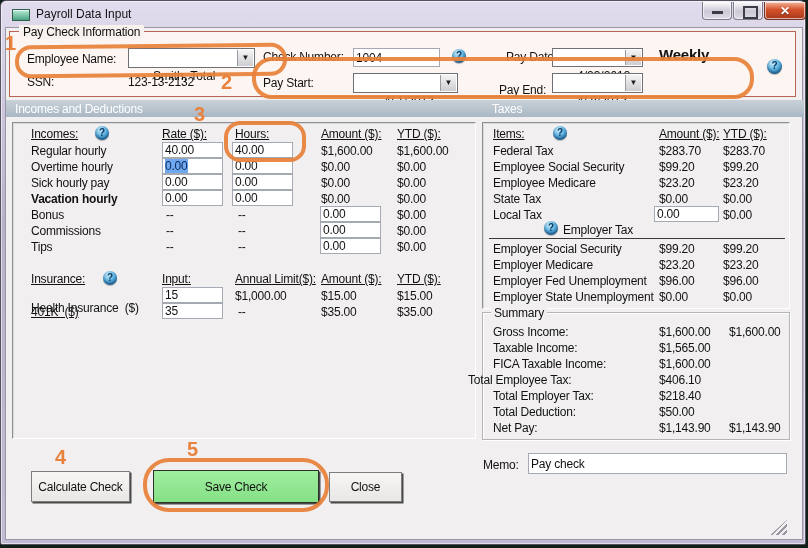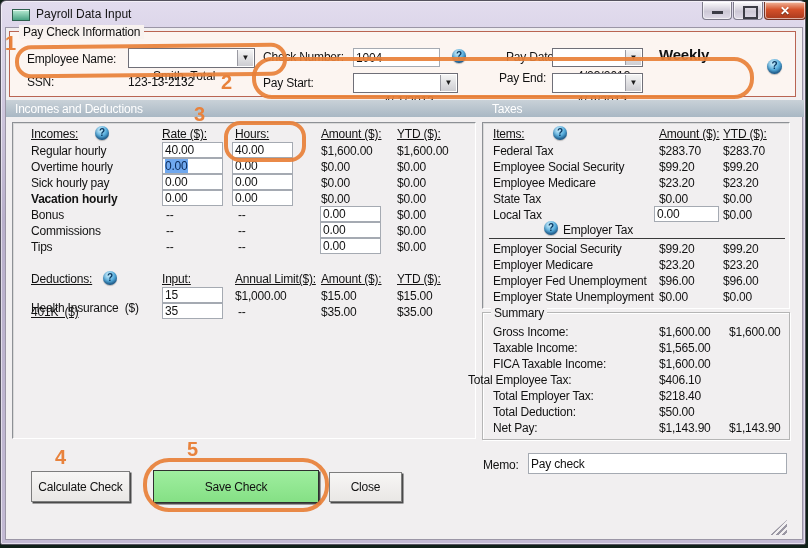--- a/index.html
+++ b/index.html
@@ -143,21 +143,21 @@
     </div>
     <span class="t bold" style="left:658px;top:45px;font-size:15px;">Weekly</span>
 
     <span class="t" style="left:26px;top:74px;">SSN:</span>
     <span class="t" style="left:127px;top:74px;">123-13-2132</span>
     <span class="t" style="left:262px;top:75px;">Pay Start:</span>
     <div class="combo center" style="left:352px;top:72px;width:105px;height:20px;">
       <span>4/ 1/2013</span>
       <span class="arrow">▼</span>
     </div>
-    <span class="t" style="left:498px;top:70px;">Pay End:</span>
+    <span class="t" style="left:498px;top:82px;">Pay End:</span>
     <div class="combo center" style="left:551px;top:72px;width:91px;height:20px;">
       <span>4/ 8/2013</span>
       <span class="arrow">▼</span>
     </div>
     <div class="help" style="left:766px;top:58px;width:15px;height:15px;"></div>
 
     <div class="section-bar">
       <span class="t" style="left:9px;">Incomes and Deductions</span>
       <span class="t" style="left:486px;">Taxes</span>
     </div>
@@ -206,21 +206,21 @@
     <span class="t" style="left:237px;top:223px;">--</span>
     <input class="tin" style="left: 319px; top: 221px; width: 61px; height: 16px;" value="0.00">
     <span class="t" style="left:396px;top:223px;">$0.00</span>
 
     <span class="t" style="left:30px;top:239px;">Tips</span>
     <span class="t" style="left:165px;top:239px;">--</span>
     <span class="t" style="left:237px;top:239px;">--</span>
     <input class="tin" style="left: 319px; top: 237px; width: 61px; height: 16px;" value="0.00">
     <span class="t" style="left:396px;top:239px;">$0.00</span>
 
-    <span class="t und" style="left:30px;top:271px;">Deductions:</span>
+    <span class="t und" style="left:30px;top:271px;">Insurance:</span>
     <div class="help" style="left:102px;top:270px;"></div>
     <span class="t und" style="left:161px;top:271px;">Input:</span>
     <span class="t und" style="left:234px;top:271px;">Annual Limit($):</span>
     <span class="t und" style="left:320px;top:271px;">Amount ($):</span>
     <span class="t und" style="left:396px;top:271px;">YTD ($):</span>
 
     <span class="t" style="left:30px;top:300px;">Health Insurance  ($)</span>
     <input class="tin" style="left: 161px; top: 286px; width: 61px; height: 16px;" value="15">
     <span class="t" style="left:234px;top:288px;">$1,000.00</span>
     <span class="t" style="left:320px;top:288px;">$15.00</span>

